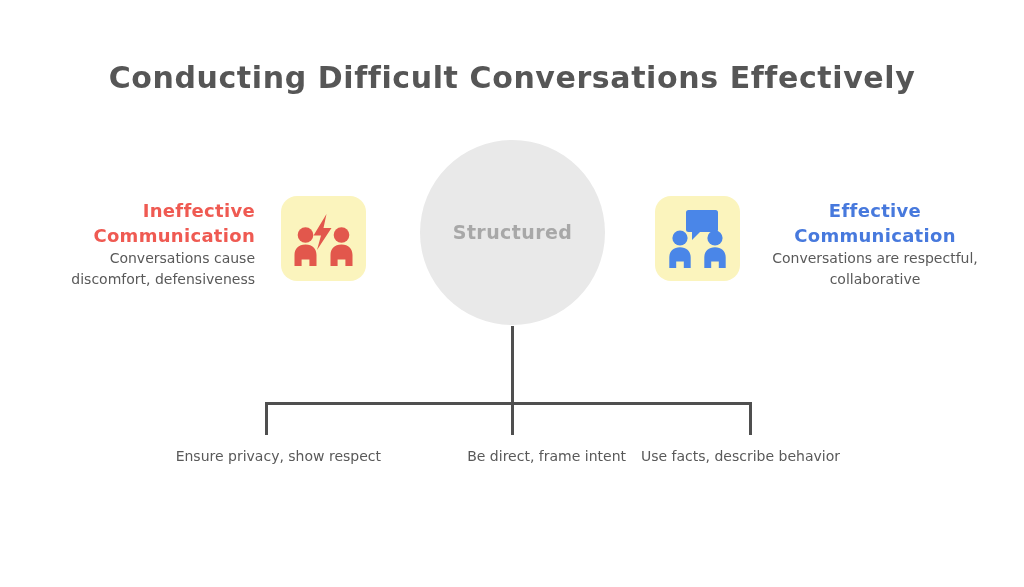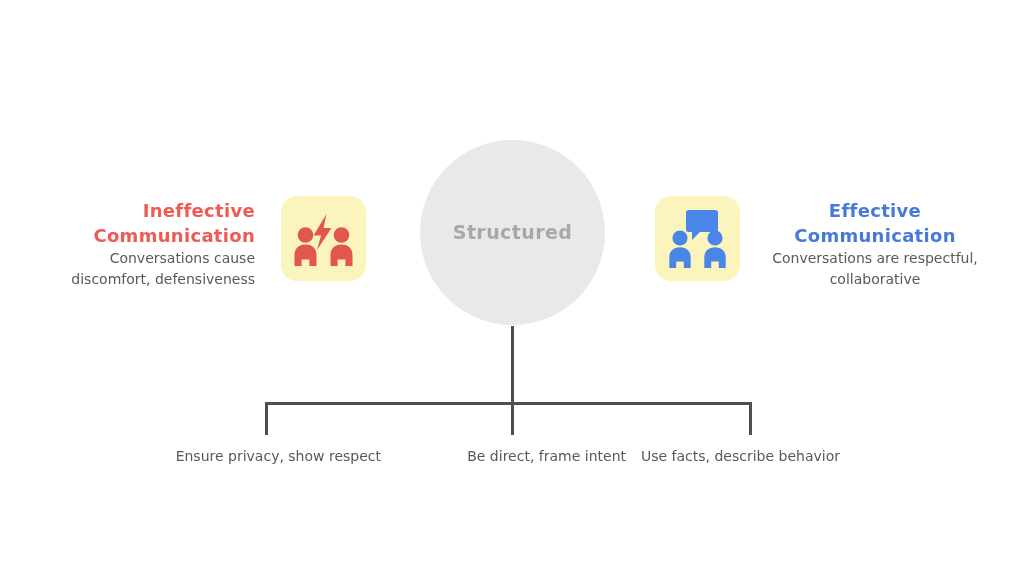--- a/index.html
+++ b/index.html
@@ -127,20 +127,21 @@
   }
   .step.s1 { left: 151px; }
   .step.s2 { left: 396px; }
   .step.s3 { left: 610px; }
 </style>
 </head>
 <body>
 
 <div class="canvas">
 
+  <div class="title">Conducting Difficult Conversations Effectively</div>
 
   <svg class="connectors" viewBox="0 0 1024 587" xmlns="http://www.w3.org/2000/svg">
 
     <line x1="512.5" y1="326" x2="512.5" y2="403" stroke="#4f4f4f" stroke-width="3"></line>
 
     <line x1="265" y1="403.5" x2="752" y2="403.5" stroke="#4f4f4f" stroke-width="3"></line>
 
     <line x1="266.5" y1="403" x2="266.5" y2="435" stroke="#4f4f4f" stroke-width="3"></line>
 
     <line x1="512.5" y1="403" x2="512.5" y2="435" stroke="#4f4f4f" stroke-width="3"></line>

